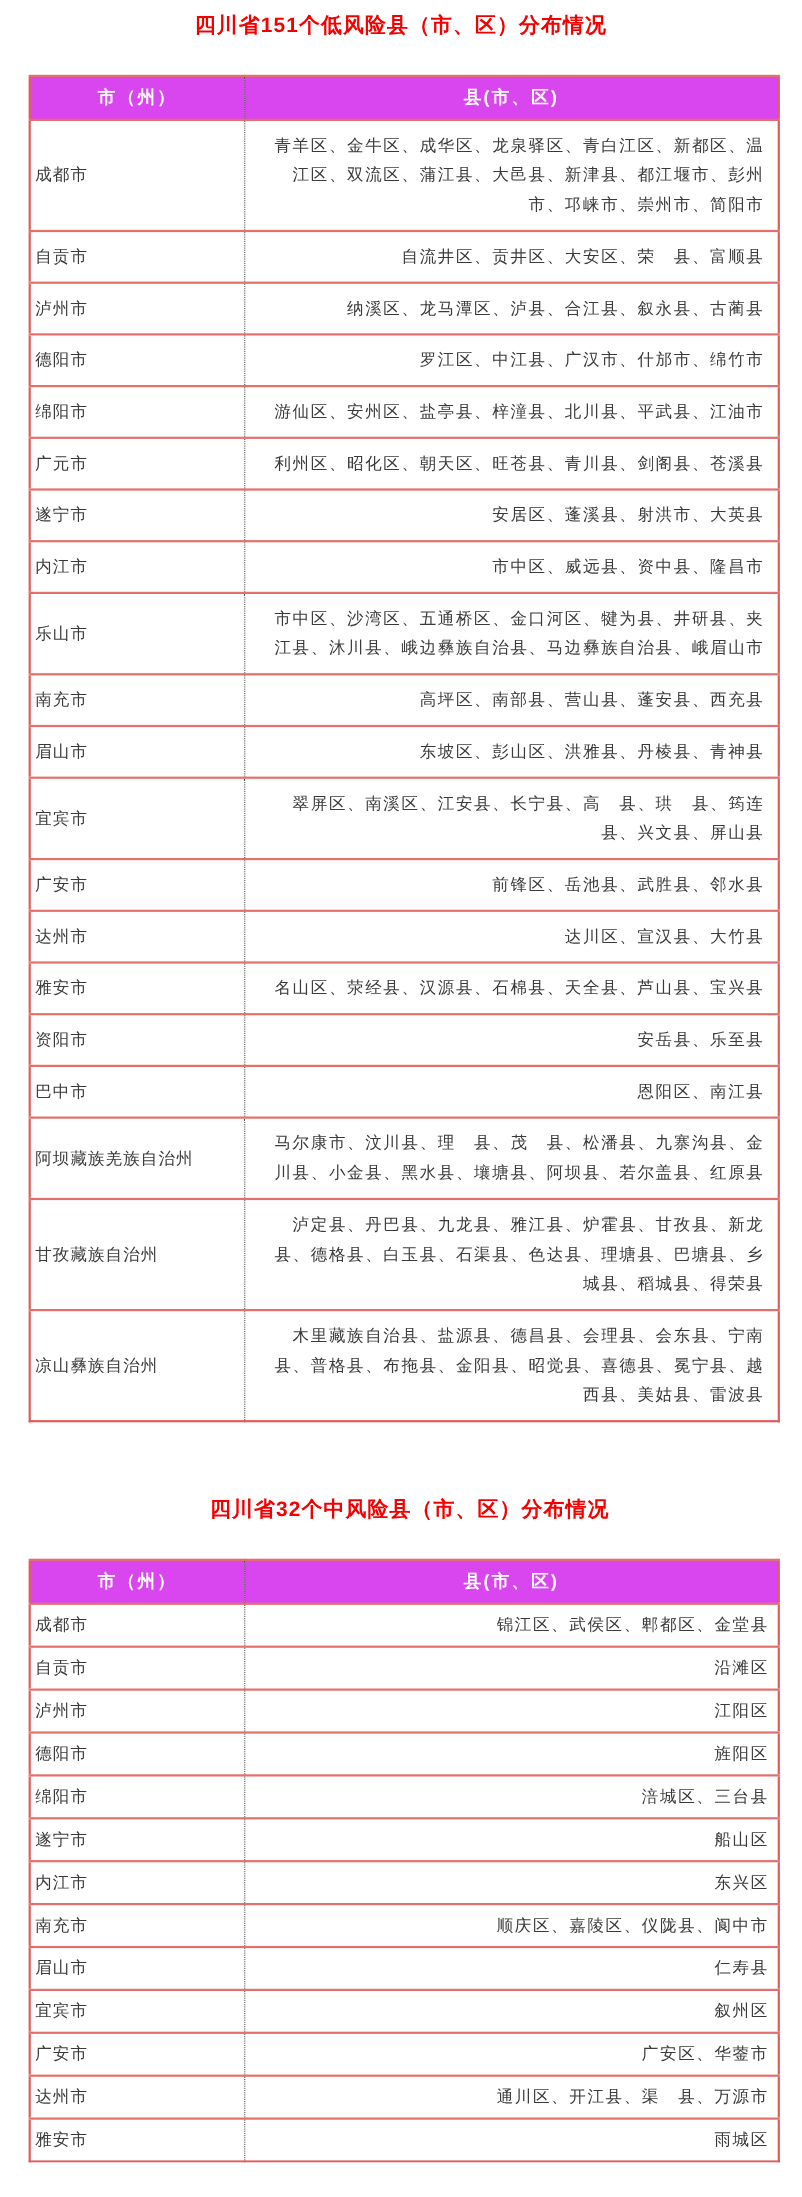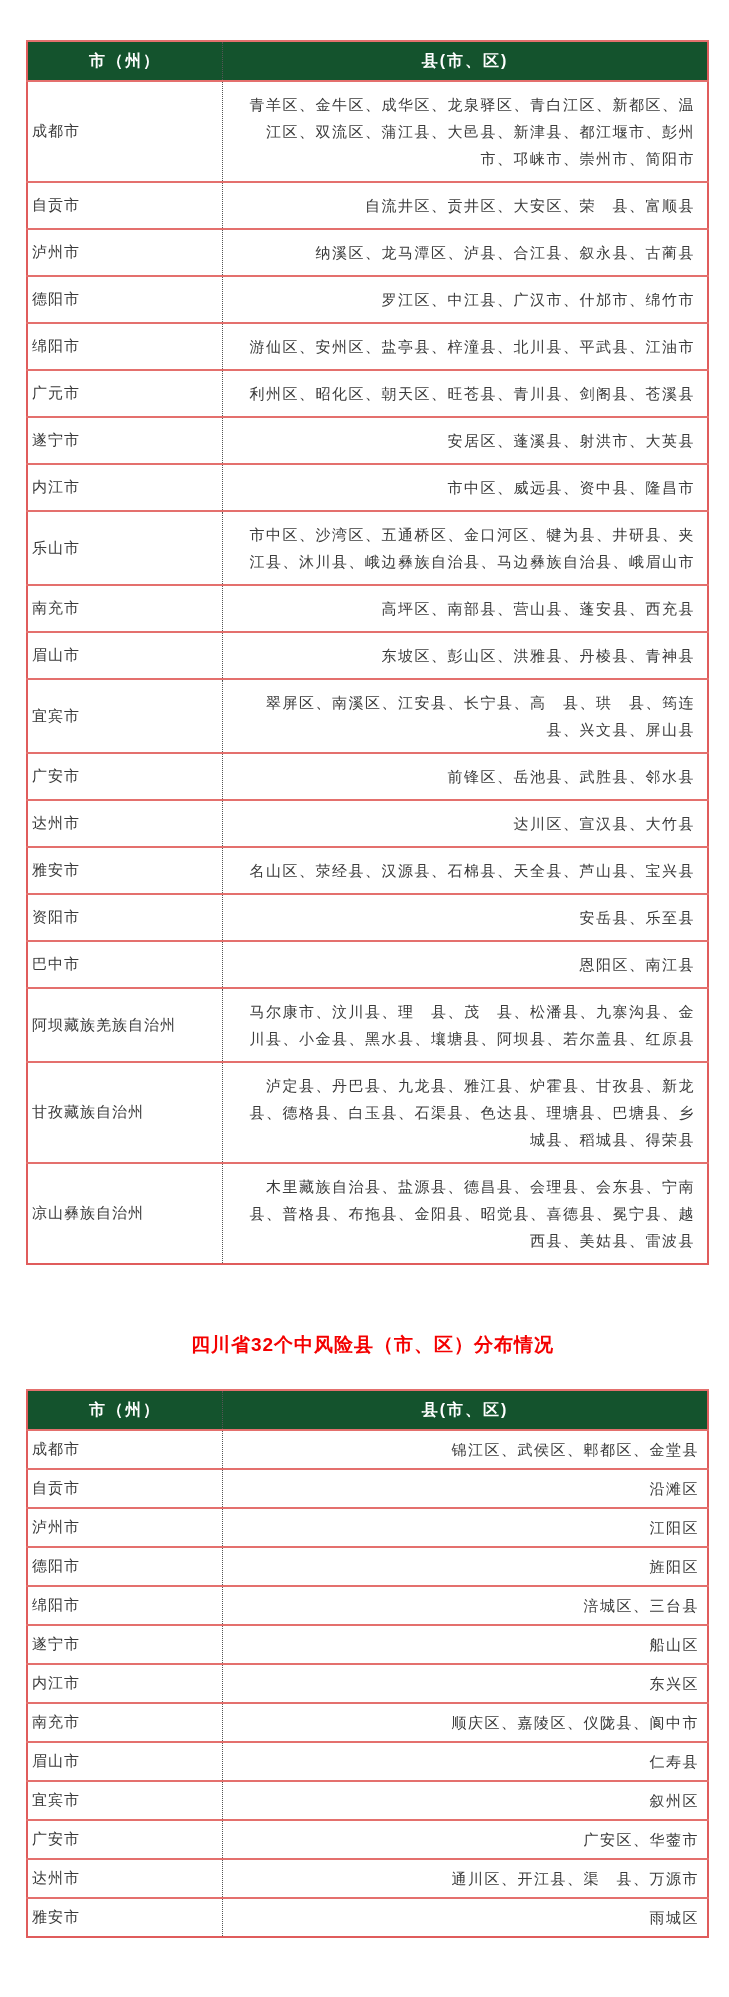--- a/index.html
+++ b/index.html
@@ -26,21 +26,21 @@
   .title-1 { margin-top: 4px; }
   .title-2 { margin-top: 68px; padding-left: 16px; }
   table.risk-table {
     width: 683px;
     margin: 32px 20px 0 26px;
     border-collapse: collapse;
     table-layout: fixed;
     border: 2px solid #e05c5c;
   }
   table.risk-table th {
-    background: #14532d;
+    background: #d946ef;
     color: #ffffff;
     font-size: 16px;
     font-weight: bold;
     letter-spacing: 2px;
     padding: 5px 4px;
     height: 28px;
     text-align: center;
   }
   table.risk-table col.c1 { width: 28.7%; }
   table.risk-table col.c2 { width: 71.3%; }
@@ -62,20 +62,21 @@
   }
   table.t2 td.counties-cell { padding: 5px 8px 5px 14px; }
   table.t1 td.region-cell { padding: 9px 4px; }
   table.t2 td.region-cell { padding: 5px 4px; }
 </style>
 </head>
 <body>
 
 <div class="page">
 
+  <div class="table-title title-1">四川省151个低风险县（市、区）分布情况</div>
 
   <table class="risk-table t1">
     <colgroup>
         <col class="c1">
         <col class="c2">
       </colgroup>
     <thead>
       <tr>
         <th class="region-head">市（州）</th>
         <th>县(市、区)</th>

